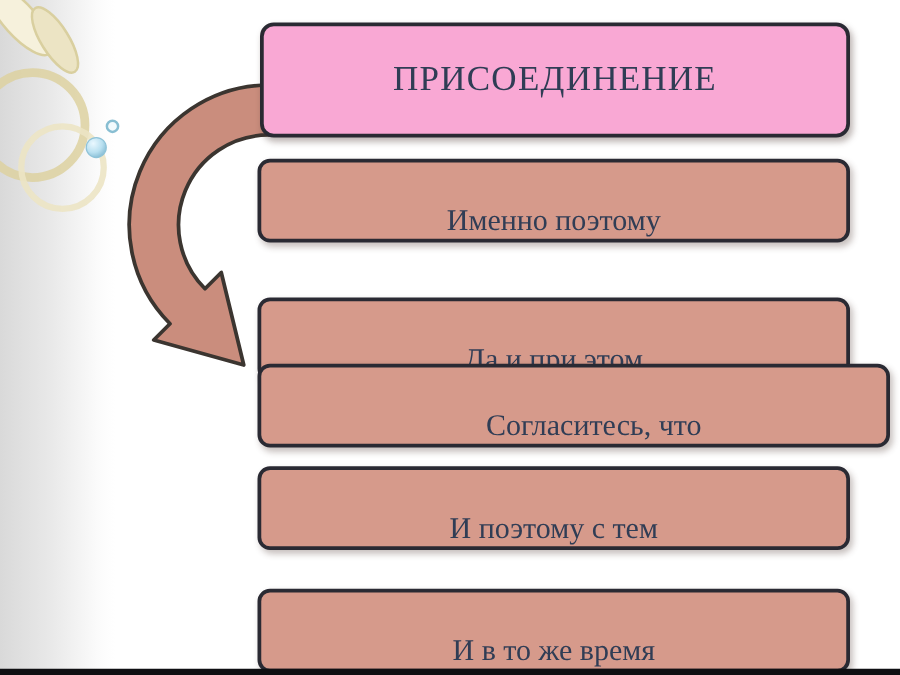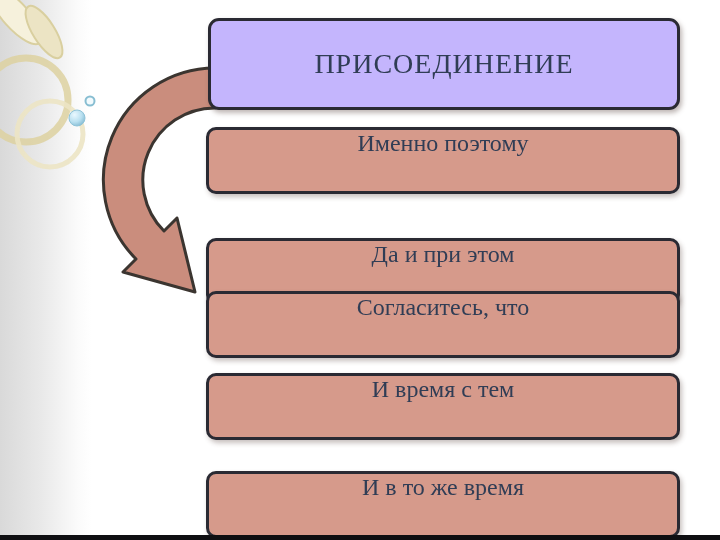--- a/index.html
+++ b/index.html
@@ -13,37 +13,37 @@
     background:linear-gradient(to right,#d9d9d9 0%,#e9e9e9 45%,#fbfbfb 85%,#ffffff 100%);
   }
   .decor-svg{position:absolute;left:0;top:0;}
   .arrow-svg{position:absolute;left:0;top:0;z-index:1;}
   .bottom-bar{
     position:absolute;left:0;bottom:0;width:720px;height:5px;
     background:#0f0f12;z-index:5;
   }
   .title-box{
     position:absolute;left:208px;top:18px;width:466px;height:86px;
-    background:#c4b5fd;border:3px solid #2a2a33;border-radius:11px;
+    background:#f9a8d4;border:3px solid #2a2a33;border-radius:11px;
     display:flex;align-items:center;justify-content:center;
     box-shadow:2px 3px 5px rgba(70,45,40,0.35);
     z-index:2;
   }
   .title-text{
     font-size:28px;color:#303d55;letter-spacing:1px;
   }
   .phrase-box{
     position:absolute;left:206px;width:468px;height:61px;
     background:#d69a8b;border:3px solid #2a2a33;border-radius:10px;
-    display:flex;align-items:flex-start;justify-content:center;
+    display:flex;align-items:flex-end;justify-content:center;
     box-shadow:2px 3px 5px rgba(70,45,40,0.3);
     z-index:2;
   }
   .phrase-text{font-size:24px;color:#303d55;}
-  .pb1{top:127px;} .pb2{top:209px;margin-top:29px;} .pb3{top:291px;} .pb4{top:373px;} .pb5{top:455px;margin-top:16px;}
+  .pb1{top:127px;} .pb2{top:209px;margin-top:29px;} .pb3{top:291px;padding-left:32px;} .pb4{top:373px;} .pb5{top:455px;margin-top:16px;}
 </style>
 </head>
 <body>
 
 <div class="left-strip"></div>
 
 <svg class="decor-svg" width="140" height="220" viewBox="0 0 140 220">
   <defs>
     <radialGradient id="sphereGrad" cx="35%" cy="30%" r="75%">
       <stop offset="0%" stop-color="#eaf8ff"></stop>
@@ -83,19 +83,19 @@
 <div class="phrase-box pb1">
   <span class="phrase-text">Именно поэтому</span>
 </div>
 <div class="phrase-box pb2">
   <span class="phrase-text">Да и при этом</span>
 </div>
 <div class="phrase-box pb3">
   <span class="phrase-text">Согласитесь, что</span>
 </div>
 <div class="phrase-box pb4">
-  <span class="phrase-text">И время с тем</span>
+  <span class="phrase-text">И поэтому с тем</span>
 </div>
 <div class="phrase-box pb5">
   <span class="phrase-text">И в то же время</span>
 </div>
 
 <div class="bottom-bar"></div>
 
 </body></html>

